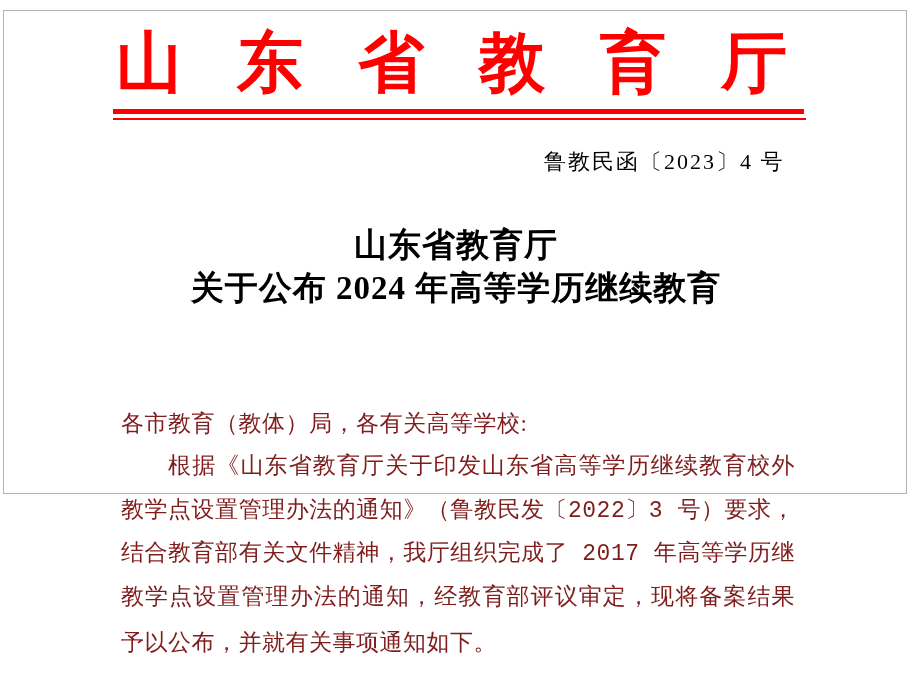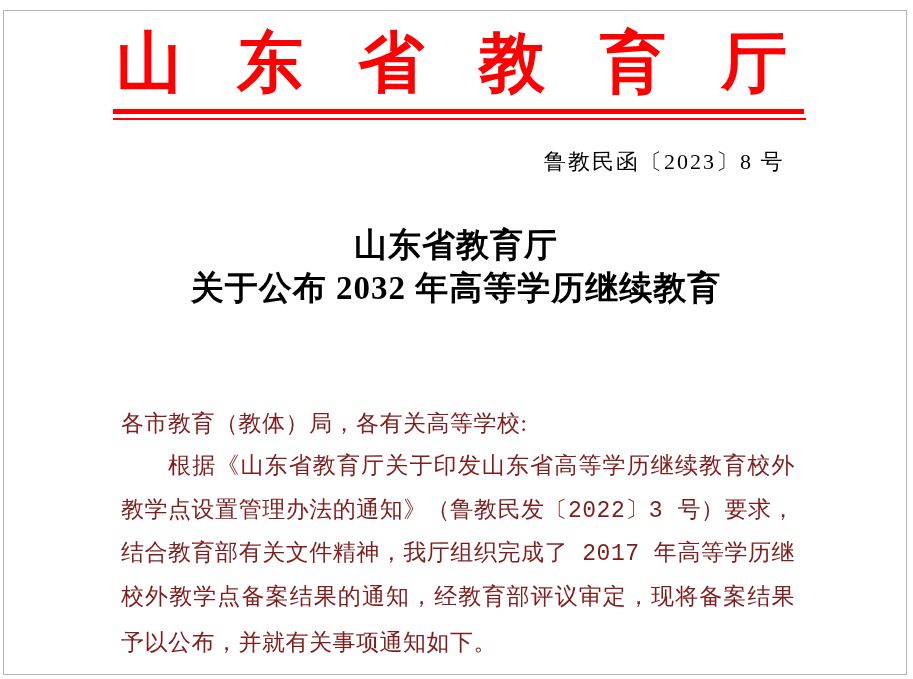--- a/index.html
+++ b/index.html
@@ -9,21 +9,21 @@
     width: 913px;
     height: 679px;
     overflow: hidden;
     font-family: "Liberation Serif", "DejaVu Serif", serif;
   }
   .page {
     position: absolute;
     left: 3px;
     top: 10px;
     width: 904px;
-    height: 665px;
+    height: 484px;
     background: #ffffff;
     border: 1px solid #b4b4b4;
     box-sizing: border-box;
   }
   
   .agency-header {
     position: absolute;
     left: 112px;
     top: 12px;
     width: 740px;
@@ -100,29 +100,29 @@
 </head>
 <body>
 
 <div class="page">
 
   <div class="agency-header">山东省教育厅</div>
 
   <div class="red-rule-thick"></div>
   <div class="red-rule-thin"></div>
 
-  <div class="doc-number">鲁教民函〔2023〕8 号</div>
+  <div class="doc-number">鲁教民函〔2023〕4 号</div>
 
   <div class="doc-title">
     <div>山东省教育厅</div>
-    <div>关于公布 2032 年高等学历继续教育</div>
+    <div>关于公布 2024 年高等学历继续教育</div>
   </div>
 
   <div class="body-text">
     <div class="body-line">各市教育（教体）局，各有关高等学校:</div>
     <div class="body-line just indent">根据《山东省教育厅关于印发山东省高等学历继续教育校外</div>
     <div class="body-line just">教学点设置管理办法的通知》（鲁教民发〔2022〕3 号）要求，</div>
     <div class="body-line just">结合教育部有关文件精神，我厅组织完成了 2017 年高等学历继</div>
-    <div class="body-line just">校外教学点备案结果的通知，经教育部评议审定，现将备案结果</div>
+    <div class="body-line just">教学点设置管理办法的通知，经教育部评议审定，现将备案结果</div>
     <div class="body-line">予以公布，并就有关事项通知如下。</div>
   </div>
 
 </div>
 
 </body></html>

